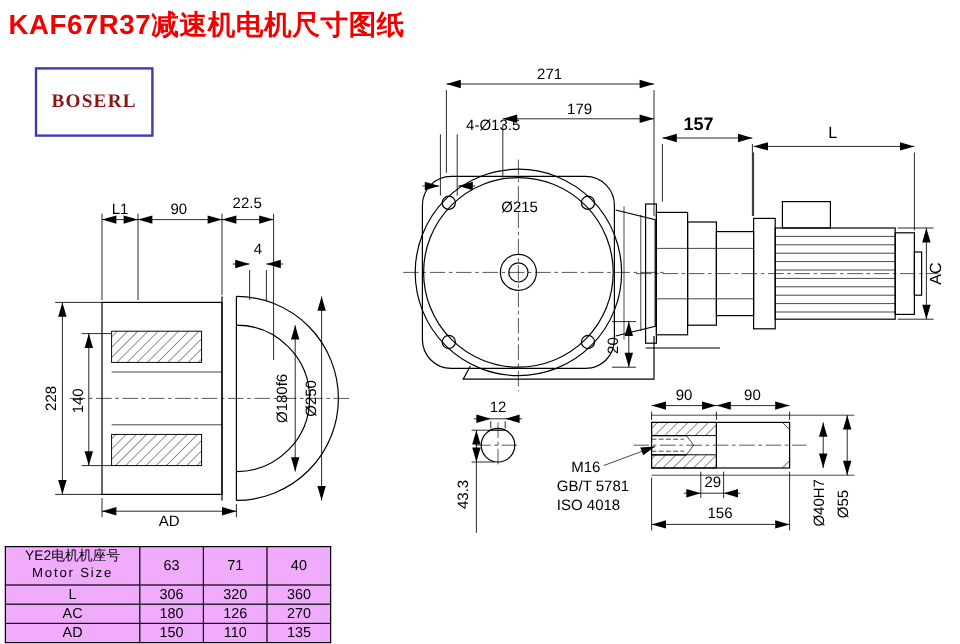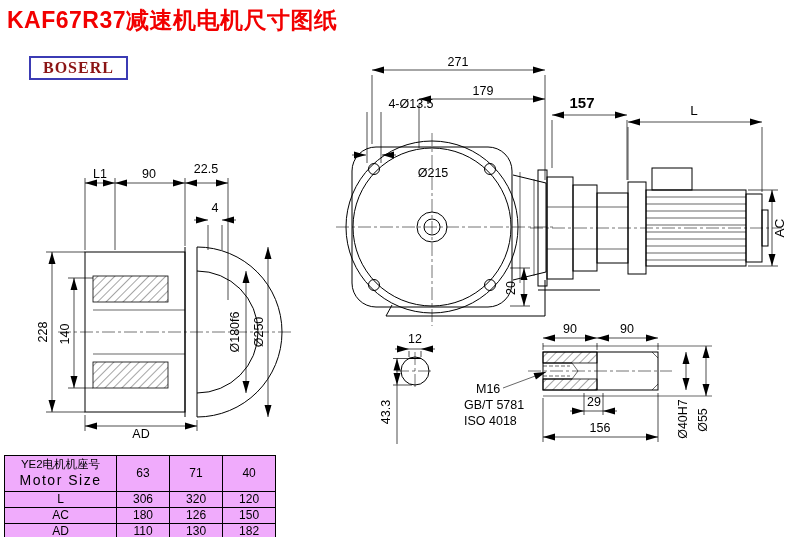--- a/index.html
+++ b/index.html
@@ -2,37 +2,37 @@
 <html><head>
 <meta charset="utf-8">
 <style>
   * { margin:0; padding:0; box-sizing:border-box; }
   html,body { width:800px; height:537px; background:#fff; overflow:hidden;
               font-family:"Liberation Sans", sans-serif; position:relative; }
   .title { position:absolute; left:7px; top:5px; font-size:23px; font-weight:bold;
            color:#f20000; letter-spacing:0.5px;text-align:right; }
   .logo  { position:absolute; left:29px; top:56px; background:#fff;
            border:2px solid #3b3bb4; color:#8b1515; font-family:"Liberation Serif", serif;
-           font-size:16px; font-weight:bold; letter-spacing:1px; padding:1px 12px; }
+           font-size:16px; font-weight:bold; letter-spacing:1px; padding:18px 12px; }
   svg.drawing { position:absolute; left:0; top:0; }
   .ln   { fill:none; stroke:#000; stroke-width:1; }
   .thin { fill:none; stroke:#000; stroke-width:0.6; }
   .cl   { fill:none; stroke:#000; stroke-width:0.55; stroke-dasharray:13 3 3 3; }
   .dim  { fill:none; stroke:#000; stroke-width:0.7; }
   .dash { fill:none; stroke:#000; stroke-width:0.6; stroke-dasharray:4 2; }
   .hatchrect { stroke:#000; stroke-width:0.8; }
   svg text { font-family:"Liberation Sans", sans-serif; font-size:12.5px; fill:#000; }
   svg text.big { font-size:15px; font-weight:bold; }
   svg text.md  { font-size:13.5px; }
   .size-table { position:absolute; left:4px; top:455px; border-collapse:collapse; background:#f0abfc; }
   .size-table td { border:1px solid #000; text-align:center; vertical-align:middle;
                    font-size:12px; height:16px; padding:0 16px; color:#000; }
   .size-table td.h { width:112px; font-size:11.5px; line-height:1.2; padding:2px 4px; }
   .size-table td.c { width:46px; }
-  .size-table .en { letter-spacing:1.5px; font-size:14px;text-align:center; }
+  .size-table .en { letter-spacing:1.5px; font-size:11px;text-align:center; }
 </style>
 </head>
 <body>
 
 <div class="title">KAF67R37减速机电机尺寸图纸</div>
 <div class="logo">BOSERL</div>
 
 <svg class="drawing" width="800" height="537" viewBox="0 0 800 537">
   <defs>
     <marker id="arr" markerUnits="userSpaceOnUse" markerWidth="13" markerHeight="8" refX="12.5" refY="4" orient="auto-start-reverse">
@@ -253,28 +253,28 @@
         <div class="en">Motor Size</div>
       </td>
       <td class="c">63</td>
       <td class="c">71</td>
       <td class="c">40</td>
     </tr>
     <tr>
       <td>L</td>
       <td>306</td>
       <td>320</td>
-      <td>120</td>
+      <td>360</td>
     </tr>
     <tr>
       <td>AC</td>
       <td>180</td>
       <td>126</td>
+      <td>270</td>
+    </tr>
+    <tr>
+      <td>AD</td>
       <td>150</td>
-    </tr>
-    <tr>
-      <td>AD</td>
       <td>110</td>
-      <td>130</td>
-      <td>182</td>
+      <td>135</td>
     </tr>
   </tbody>
 </table>
 
 </body></html>

